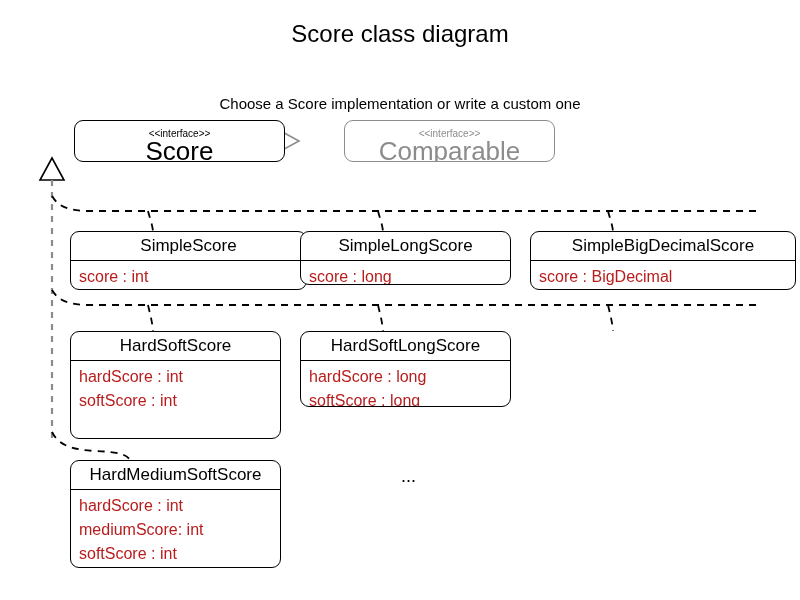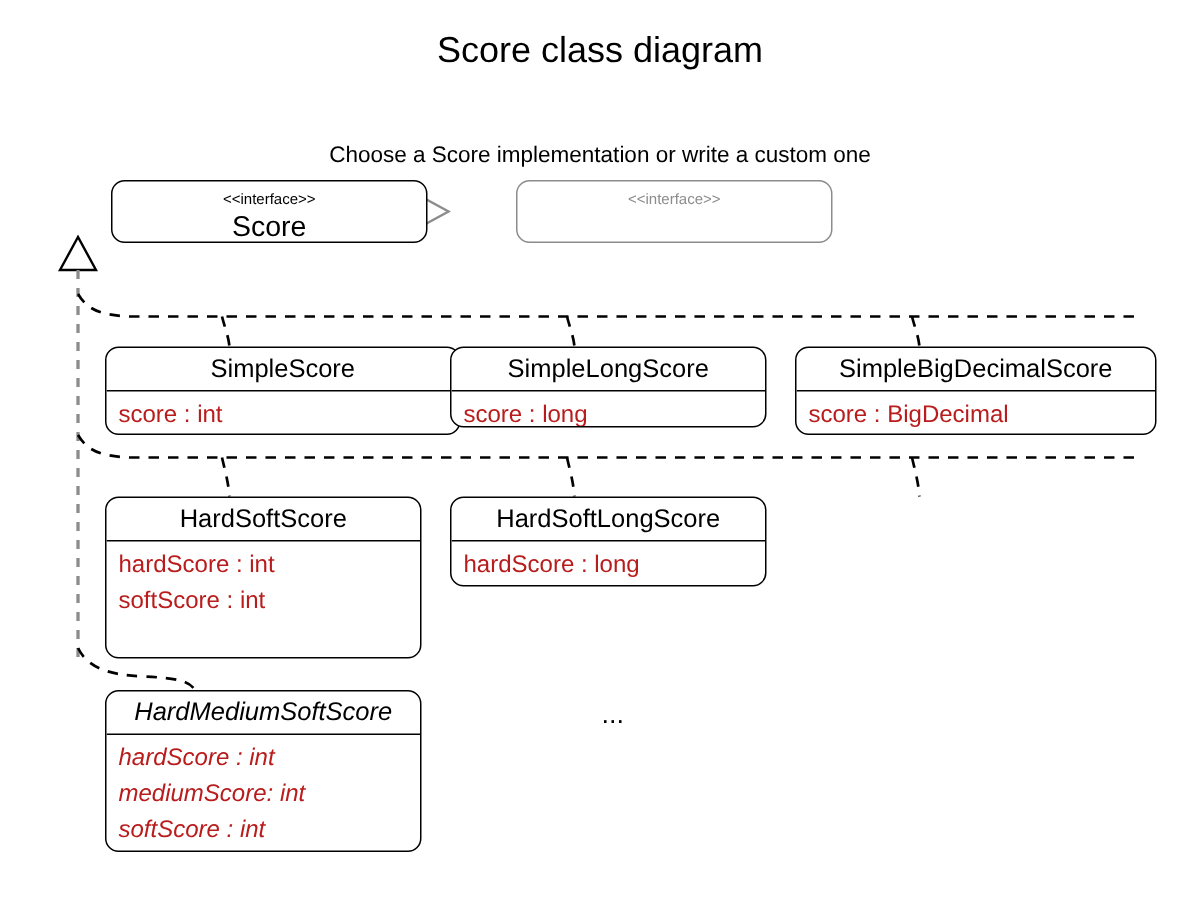--- a/index.html
+++ b/index.html
@@ -69,21 +69,21 @@
     padding-top: 7px;
   }
   .stereotype {
     display: block;
     font-size: 10px;
     line-height: 12px;
     color: #000000;
   }
   .iface-name {
     display: block;
-    font-size: 19px;
+    font-size: 26px;
     line-height: 23px;
     color: #000000;
     text-align: center;
   }
   .muted .stereotype, .muted .iface-name {
     color: #8c8c8c;
   }
   .cls .node-title {
     height: 28px;
     line-height: 28px;
@@ -139,62 +139,63 @@
   <div class="node iface" style="left:30px; top:120px; width:211px; height:42px;">
     <div class="node-title">
       <span class="stereotype">&lt;&lt;interface&gt;&gt;</span>
       <span class="iface-name">Score</span>
     </div>
   </div>
 
   <div class="node iface muted" style="left:300px; top:120px; width:211px; height:42px;">
     <div class="node-title">
       <span class="stereotype">&lt;&lt;interface&gt;&gt;</span>
+      <span class="iface-name">Comparable</span>
     </div>
   </div>
 
   <div class="node cls" style="left:70px; top:231px; width:237px; height:59px;">
     <div class="node-title">SimpleScore</div>
     <div class="attrs">
       <div class="attr">score : int</div>
     </div>
   </div>
 
   <div class="node cls" style="left:300px; top:231px; width:211px; height:54px;">
     <div class="node-title">SimpleLongScore</div>
     <div class="attrs">
       <div class="attr">score : long</div>
     </div>
   </div>
 
-  <div class="node cls" style="left:530px; top:231px; width:241px; height:59px;">
+  <div class="node cls" style="left:530px; top:231px; width:266px; height:59px;">
     <div class="node-title">SimpleBigDecimalScore</div>
     <div class="attrs">
       <div class="attr">score : BigDecimal</div>
     </div>
   </div>
 
   <div class="node cls" style="left:70px; top:331px; width:211px; height:108px;">
     <div class="node-title">HardSoftScore</div>
     <div class="attrs">
       <div class="attr">hardScore : int</div>
       <div class="attr">softScore : int</div>
     </div>
   </div>
 
-  <div class="node cls" style="left:300px; top:331px; width:211px; height:60px;">
+  <div class="node cls" style="left:300px; top:331px; width:211px; height:76px;">
     <div class="node-title">HardSoftLongScore</div>
     <div class="attrs">
       <div class="attr">hardScore : long</div>
       <div class="attr">softScore : long</div>
     </div>
   </div>
 
 
-  <div class="node cls" style="left:70px; top:460px; width:211px; height:108px;font-style:italic;">
+  <div class="node cls" style="left:70px; top:460px; width:211px; height:108px;">
     <div class="node-title">HardMediumSoftScore</div>
     <div class="attrs">
       <div class="attr">hardScore : int</div>
       <div class="attr">mediumScore: int</div>
       <div class="attr">softScore : int</div>
     </div>
   </div>
 
   <div class="ellipsis" style="left:401px; top:467px;">...</div>
 

